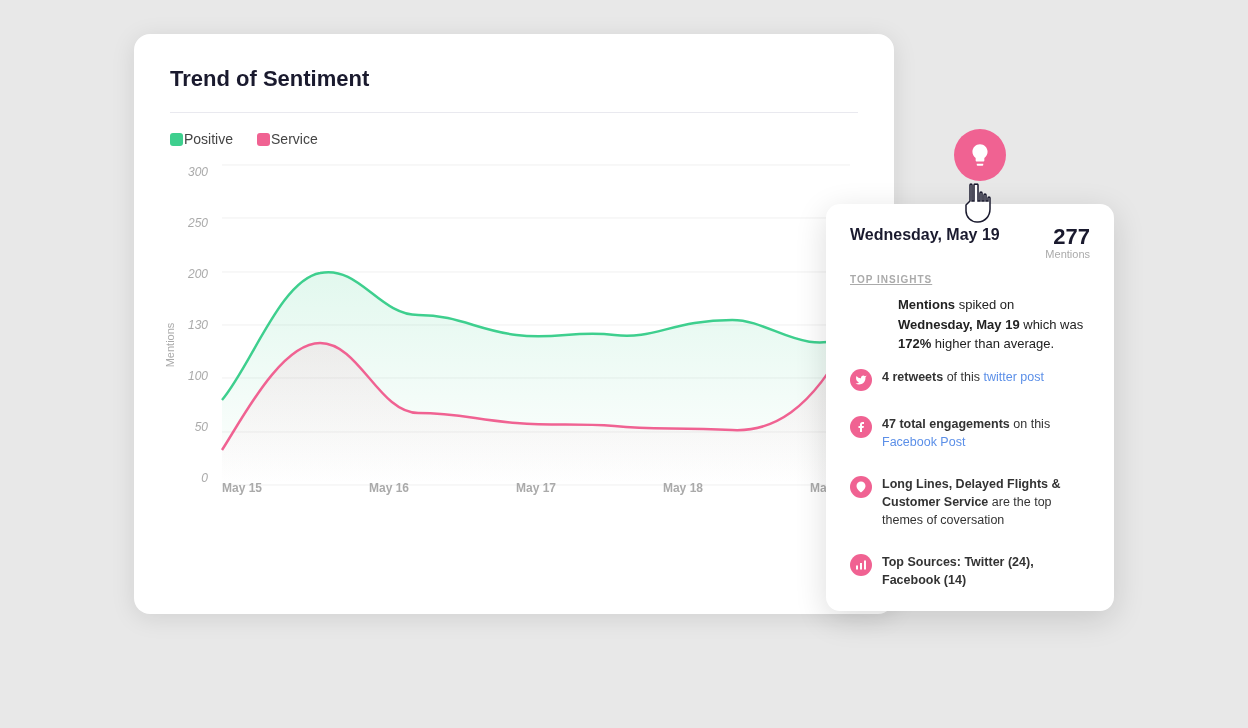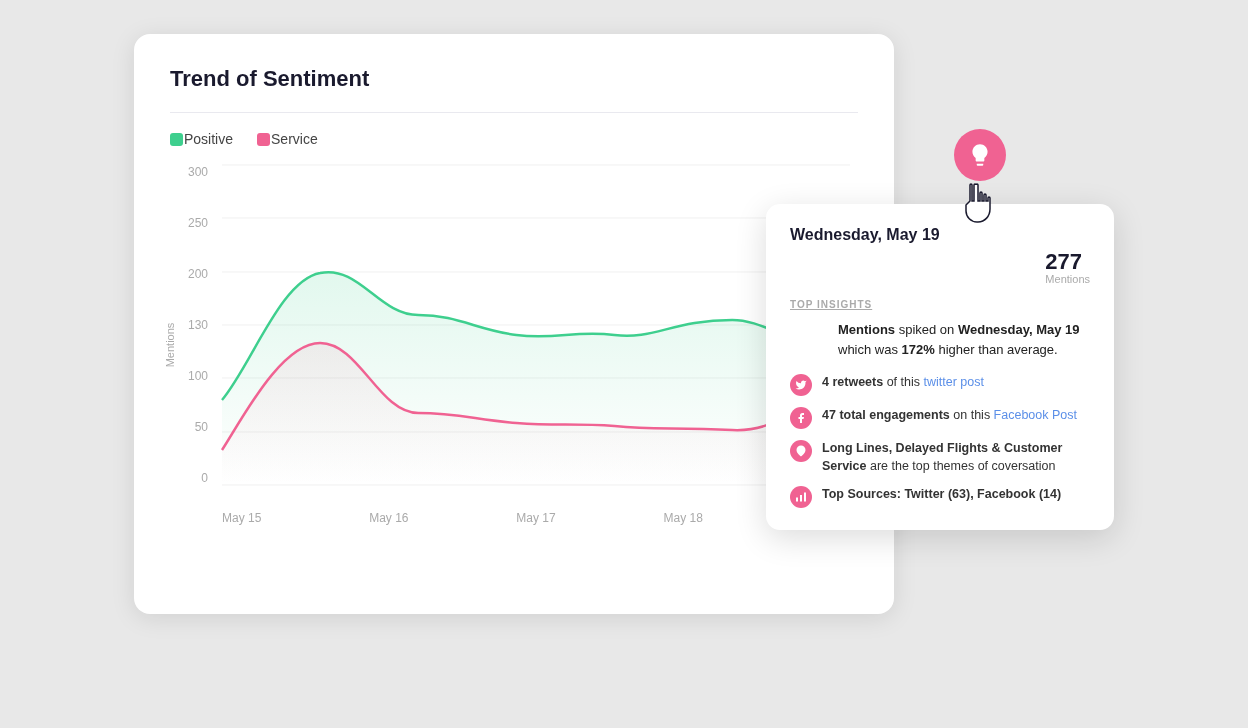--- a/index.html
+++ b/index.html
@@ -73,77 +73,78 @@
       position: absolute;
       left: 0;
       top: 0;
       bottom: 40px;
       width: 44px;
       display: flex;
       flex-direction: column;
       justify-content: space-between;
       align-items: flex-end;
       padding-right: 6px;
+      font-style: italic;
     }
     .y-axis-label {
       font-size: 12px;
       color: #aaa;
     }
     .chart-plot {
       position: absolute;
       left: 52px;
       right: 8px;
       top: 0;
       bottom: 40px;
     }
     .x-axis-labels {
       position: absolute;
       left: 52px;
       right: 8px;
-      bottom: 0;
+      bottom: 8px;
       height: 36px;
       display: flex;
       justify-content: space-between;
-      align-items: flex-end;
+      font-weight: bold;
     }
     .x-axis-label {
       font-size: 12px;
       color: #aaa;
       text-align: center;
     }
     .chart-svg {
       width: 100%;
       height: 100%;
       overflow: visible;
     }
     
     .tooltip-card {
       position: absolute;
       top: 170px;
       right: 0;
-      width: 348px;
+      width: 288px;
       background: #fff;
       border-radius: 14px;
       box-shadow: 0 8px 32px rgba(0,0,0,0.14);
       padding: 22px 24px 22px 24px;
       z-index: 10;
     }
     .tooltip-header {
       display: flex;
       justify-content: space-between;
       align-items: flex-start;
       margin-bottom: 14px;
     }
     .tooltip-date {
       font-size: 16px;
       font-weight: 700;
       color: #1a1a2e;
     }
     .tooltip-mentions-block {
-      margin-top: 25px;
+      text-align: right;
     }
     .tooltip-mentions-count {
       font-size: 22px;
       font-weight: 700;
       color: #1a1a2e;
       display: block;
       line-height: 1;
     }
     .tooltip-mentions-label {
       font-size: 11px;
@@ -165,21 +166,21 @@
       margin-bottom: 14px;
       line-height: 1.5;
       margin-left: 48px;
     }
     .tooltip-insight-text strong {
       font-weight: 700;
     }
     .tooltip-items {
       display: flex;
       flex-direction: column;
-      gap: 10px;
+      gap: 24px;
     }
     .tooltip-item {
       display: flex;
       align-items: flex-start;
       gap: 10px;
       font-size: 12.5px;
       color: #333;
       line-height: 1.45;
     }
     .tooltip-item-icon {
@@ -372,18 +373,18 @@
       </div>
 
       <div class="tooltip-item">
         <div class="tooltip-item-icon bar-icon">
           <svg viewBox="0 0 24 24">
               <rect x="18" y="3" width="4" height="18"></rect>
               <rect x="10" y="8" width="4" height="13"></rect>
               <rect x="2" y="13" width="4" height="8"></rect>
             </svg>
         </div>
-        <span class="tooltip-item-text"><strong>Top Sources: Twitter (63), Facebook (14)</strong></span>
+        <span class="tooltip-item-text"><strong>Top Sources: Twitter (24), Facebook (14)</strong></span>
       </div>
 
     </div>
   </div>
 </div>
 
 </body></html>

